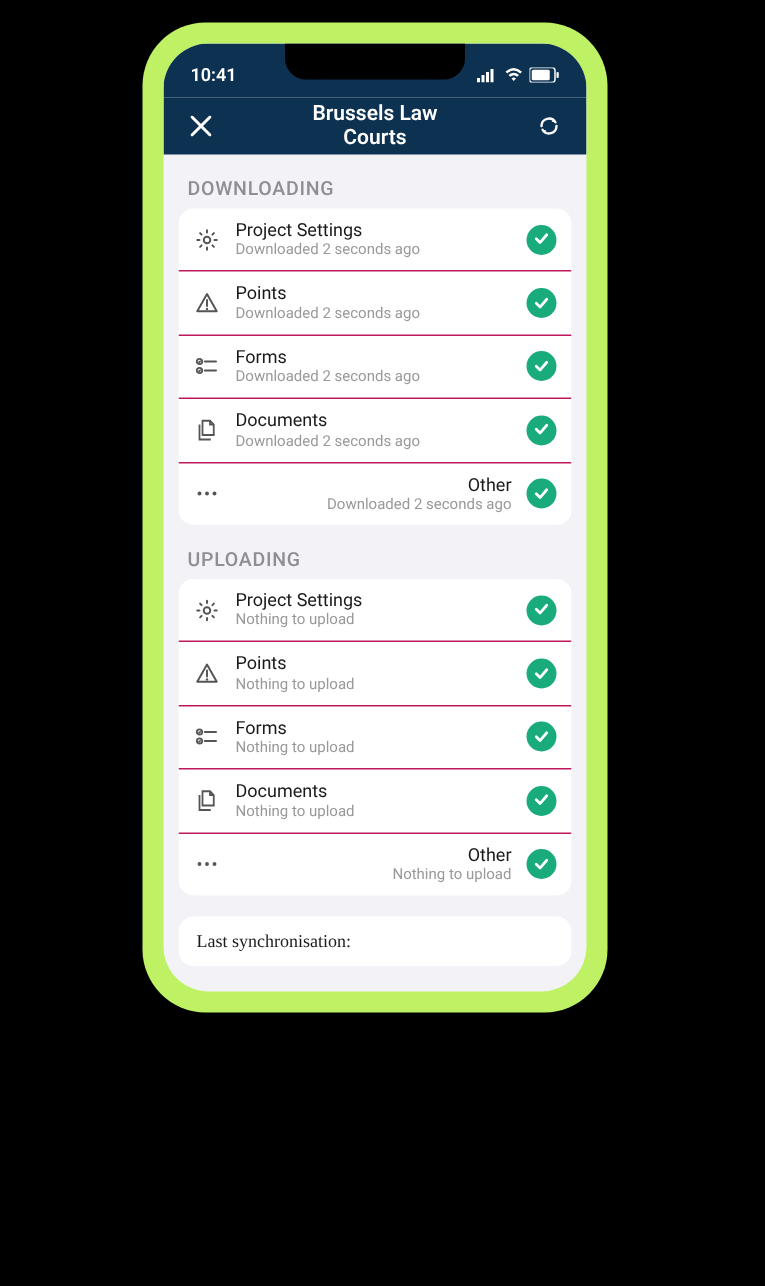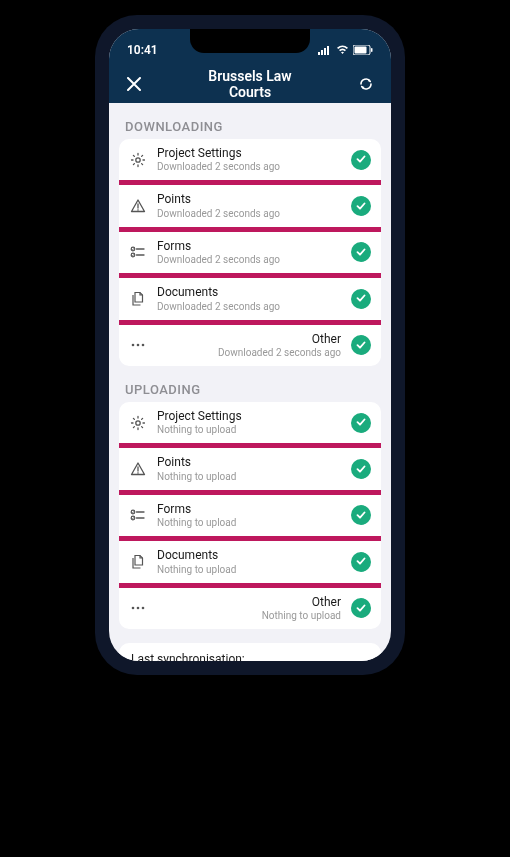--- a/index.html
+++ b/index.html
@@ -9,21 +9,21 @@
       width: 510px;
       height: 857px;
       position: relative;
     }
     .phone-frame {
       position: absolute;
       left: 95px;
       top: 15px;
       width: 310px;
       height: 660px;
-      background: #0f172a;
+      background: #bef264;
       border-radius: 42px;
       padding: 14px;
       box-shadow: 0 30px 80px rgba(0,0,0,0.6), 0 10px 30px rgba(0,0,0,0.5);
     }
     .phone-shadow {
       position: absolute;
       left: 60px;
       top: 0;
       width: 400px;
       height: 780px;
@@ -100,21 +100,21 @@
     }
     .section-body {
       background: #fff;
       border-radius: 10px;
       overflow: hidden;
     }
     .row {
       display: flex;
       align-items: center;
       padding: 7px 10px;
-      border-bottom: 5px solid #be185d;
+      border-bottom: 1px solid #be185d;
       gap: 10px;
     }
     .row:last-child { border-bottom: none; text-align: right; }
     .row-icon {
       width: 18px;
       height: 18px;
       display: flex;
       align-items: center;
       justify-content: center;
       color: #555;
@@ -140,20 +140,21 @@
       display: flex;
       align-items: center;
       justify-content: center;
       flex-shrink: 0;
     }
     .sync-info {
       background: #fff;
       border-radius: 10px;
       padding: 9px 12px;
       margin-top: 14px;
+      font-family: Liberation Serif, serif;
     }
     .sync-title {
       font-size: 12px;
       color: #1a1a1a;
     }
     .sync-date {
       font-size: 9px;
       color: #999;
       margin-top: 1px;
     }

